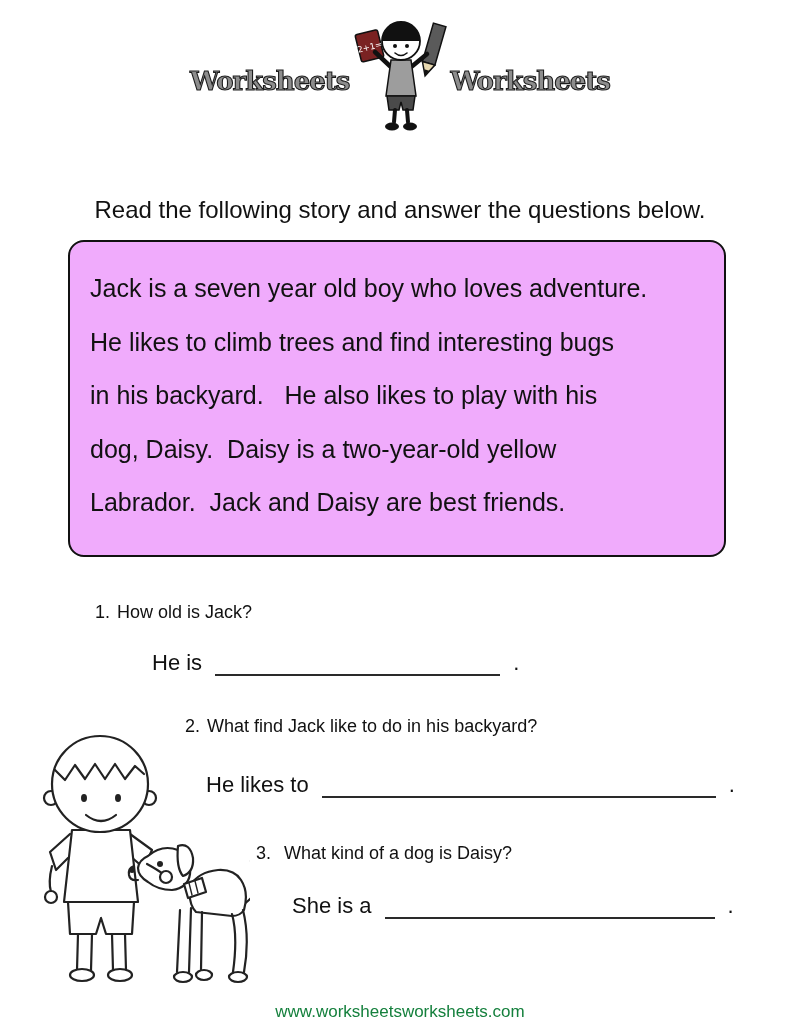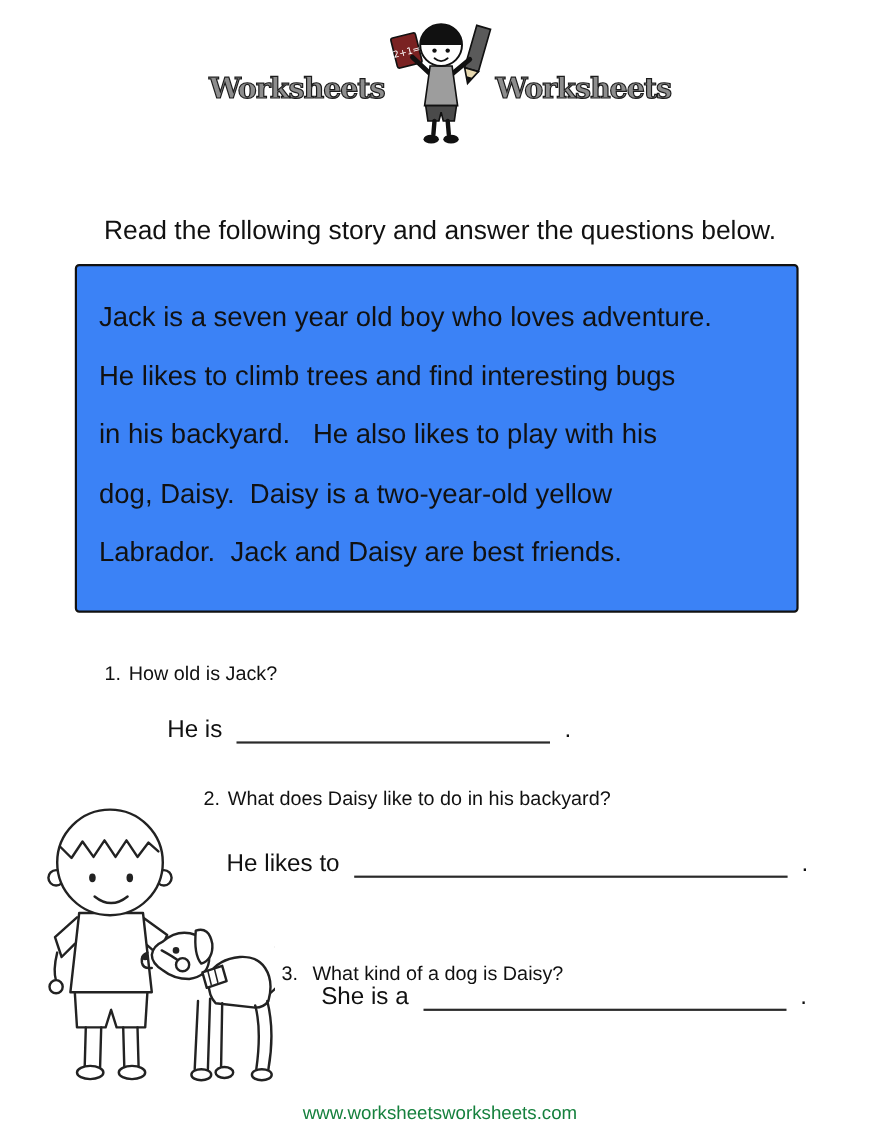--- a/index.html
+++ b/index.html
@@ -60,23 +60,23 @@
     text-align: center;
     font-size: 24px;
   }
 
   
   .story-box {
     position: absolute;
     left: 68px; top: 240px;
     width: 658px; height: 317px;
     border: 2.5px solid #111;
-    border-radius: 4px;
+    border-radius: 16px;
     padding: 20px 16px 0 20px;
-    background: #3b82f6;
+    background: #f0abfc;
   }
   .story-line {
     font-size: 25px;
     line-height: 53.5px;
     white-space: pre-wrap;
   }
 
   
   .question {
     position: absolute;
@@ -97,21 +97,21 @@
     border-bottom: 2px solid #2a2a2a;
     height: 26px;
     margin: 0 13px;
   }
   #q1 { left: 95px;  top: 602px; }
   #a1 { left: 136px; top: 650px; }
   #a1 .a-blank { width: 285px; }
   #q2 { left: 185px; top: 716px; }
   #a2 { left: 190px; top: 772px; }
   #a2 .a-blank { width: 394px; }
-  #q3 { left: 256px; top: 843px; margin-top: 32px; }
+  #q3 { left: 256px; top: 843px; }
   #q3 .q-num { margin-right: 13px; }
   #a3 { left: 276px; top: 893px; }
   #a3 .a-blank { width: 330px; }
 
   
   .bottom-art { position: absolute; left: 30px; top: 720px; }
 
   
   .footer {
     position: absolute;
@@ -178,21 +178,21 @@
   <div id="q1" class="question">
     <span class="q-num">1.</span><span>How old is Jack?</span>
   </div>
   <div id="a1" class="answer">
     <span>He is</span>
     <span class="a-blank"></span>
     <span>.</span>
   </div>
 
   <div id="q2" class="question">
-    <span class="q-num">2.</span><span>What does Daisy like to do in his backyard?</span>
+    <span class="q-num">2.</span><span>What find Jack like to do in his backyard?</span>
   </div>
   <div id="a2" class="answer">
     <span>He likes to</span>
     <span class="a-blank"></span>
     <span>.</span>
   </div>
 
   <div id="q3" class="question">
     <span class="q-num">3.</span><span>What kind of a dog is Daisy?</span>
   </div>

